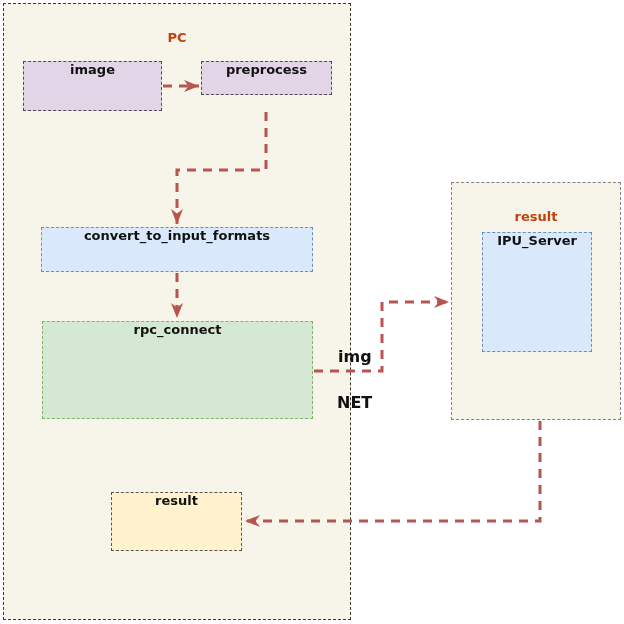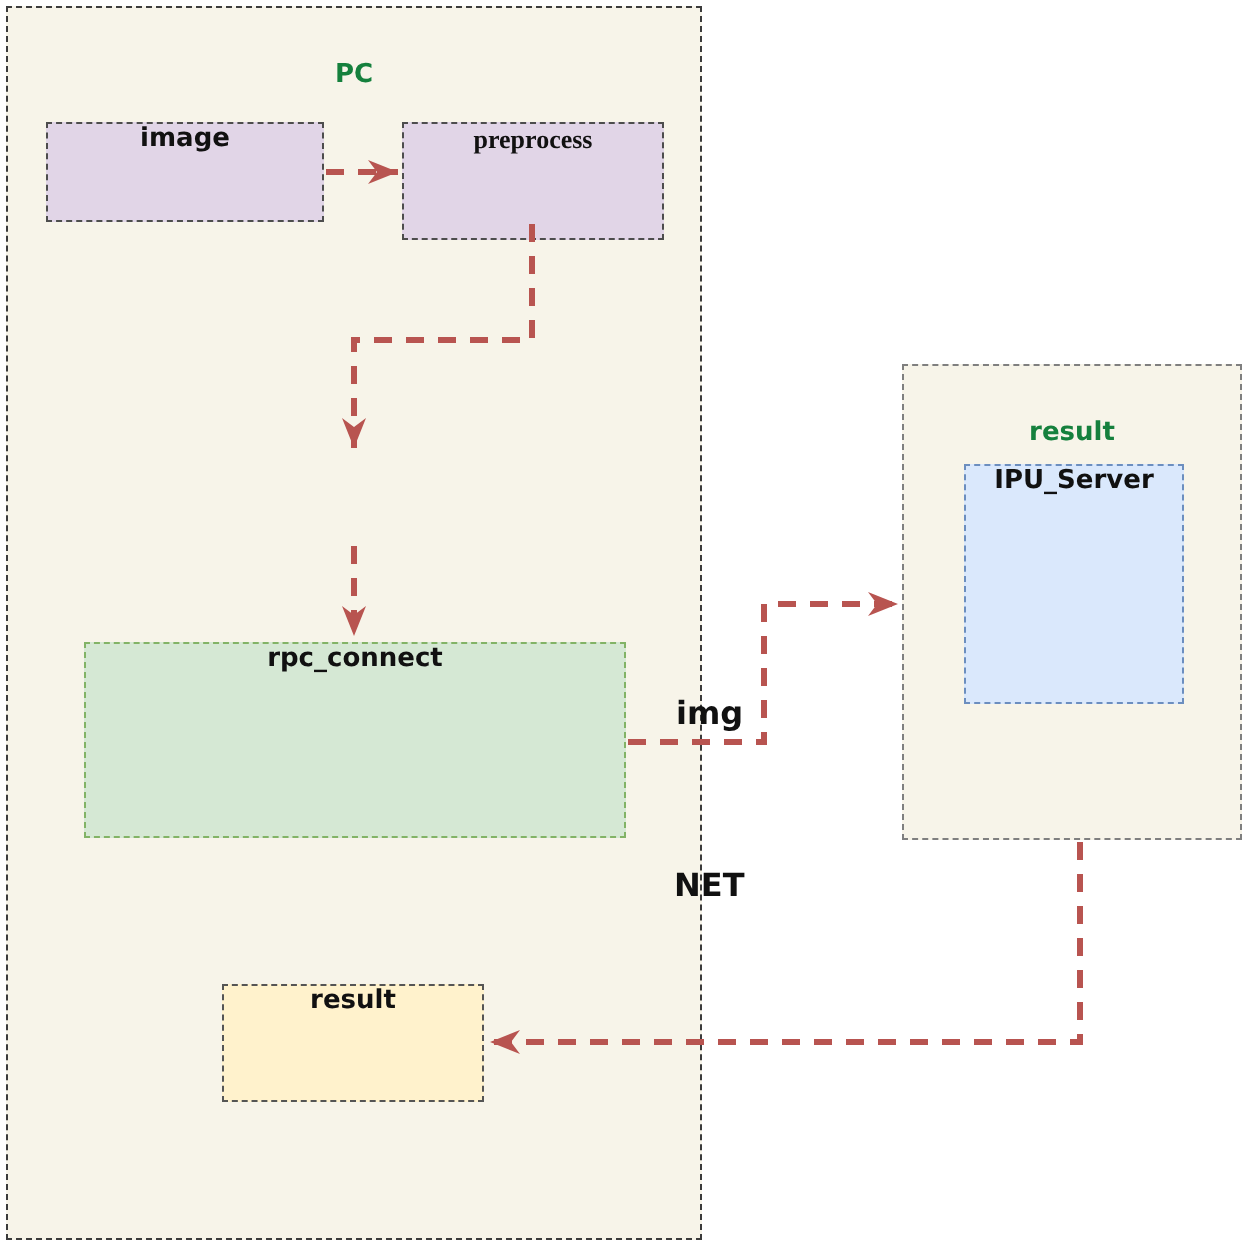--- a/index.html
+++ b/index.html
@@ -30,21 +30,21 @@
     width: 170px; height: 238px;
     border: 1px dashed #7f7f7f;
   }
   .cluster-title {
     position: absolute;
     top: 26px; left: 0;
     width: 100%;
     text-align: center;
     font-size: 13px;
     font-weight: 700;
-    color: #15803d;
+    color: #c2410c;
   }
   .node {
     position: absolute;
     box-sizing: border-box;
     display: flex;
     align-items: flex-start;
     justify-content: center;
     font-size: 13px;
     font-weight: 700;
     color: #111111;
@@ -61,42 +61,42 @@
   }
   .node.green {
     background: #d5e8d4;
     border: 1px dashed #82b366;
   }
   .node.yellow {
     background: #fff2cc;
     border: 1px dashed #555555;
   }
   .node-image       { left: 23px;  top: 61px;  width: 139px; height: 50px; }
-  .node-preprocess  { left: 201px; top: 61px;  width: 131px; height: 59px; font-family: Liberation Serif, serif; }
+  .node-preprocess  { left: 201px; top: 61px;  width: 131px; height: 34px; }
   .node-convert     { left: 41px;  top: 227px; width: 272px; height: 45px; }
   .node-rpc         { left: 42px;  top: 321px; width: 271px; height: 98px; }
   .node-result      { left: 111px; top: 492px; width: 131px; height: 59px; }
   .node-ipu         { left: 482px; top: 232px; width: 110px; height: 120px; }
   .edges-layer {
     position: absolute;
     left: 0; top: 0;
     width: 624px; height: 624px;
     z-index: 3;
     pointer-events: none;
   }
   .edge-label {
     position: absolute;
     font-size: 16px;
     font-weight: 700;
     color: #111111;
     z-index: 4;
     background: transparent;
   }
   .edge-label.img { left: 338px; top: 347px; }
-  .edge-label.net { left: 337px; top: 393px; margin-top: 40px; }
+  .edge-label.net { left: 337px; top: 393px; }
 </style>
 </head>
 <body>
 
 <div class="stage">
 
   <div class="cluster pc">
     <div class="cluster-title">PC</div>
   </div>
 
@@ -105,20 +105,23 @@
   </div>
 
   <div class="node lavender node-image">
     <span>image</span>
   </div>
 
   <div class="node lavender node-preprocess">
     <span>preprocess</span>
   </div>
 
+  <div class="node blue node-convert">
+    <span>convert_to_input_formats</span>
+  </div>
 
   <div class="node green node-rpc">
     <span>rpc_connect</span>
   </div>
 
   <div class="node yellow node-result">
     <span>result</span>
   </div>
 
   <div class="node blue node-ipu">

